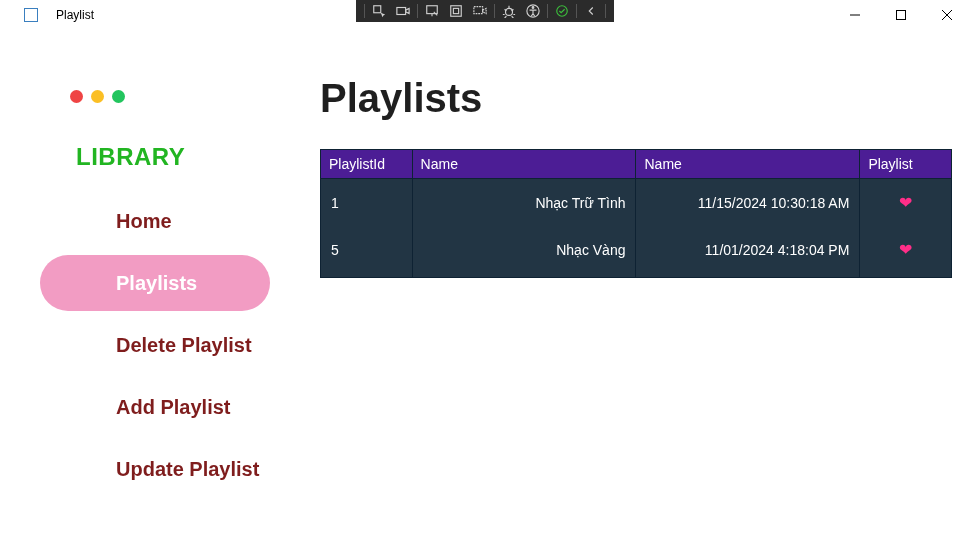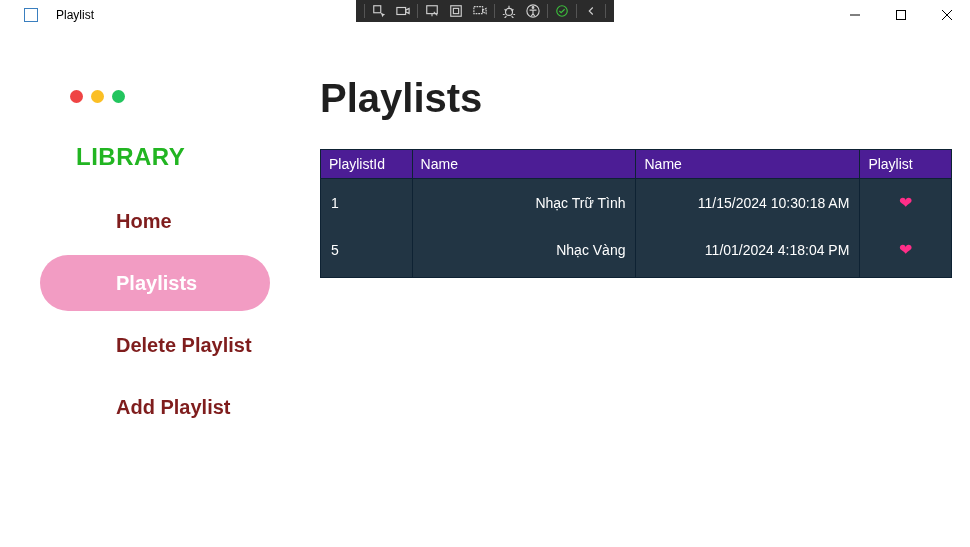--- a/index.html
+++ b/index.html
@@ -159,20 +159,23 @@
         <span>Home</span>
       </div>
     <div class="nav-item active">
         <span>Playlists</span>
       </div>
     <div class="nav-item">
         <span>Delete Playlist</span>
       </div>
     <div class="nav-item">
         <span>Add Playlist</span>
+      </div>
+    <div class="nav-item">
+        <span>Update Playlist</span>
       </div>
   </aside>
 
   <main class="main">
     <h1 class="page-title">Playlists</h1>
 
     <table class="table">
       <thead>
         <tr>
           <th class="col-id">PlaylistId</th>

